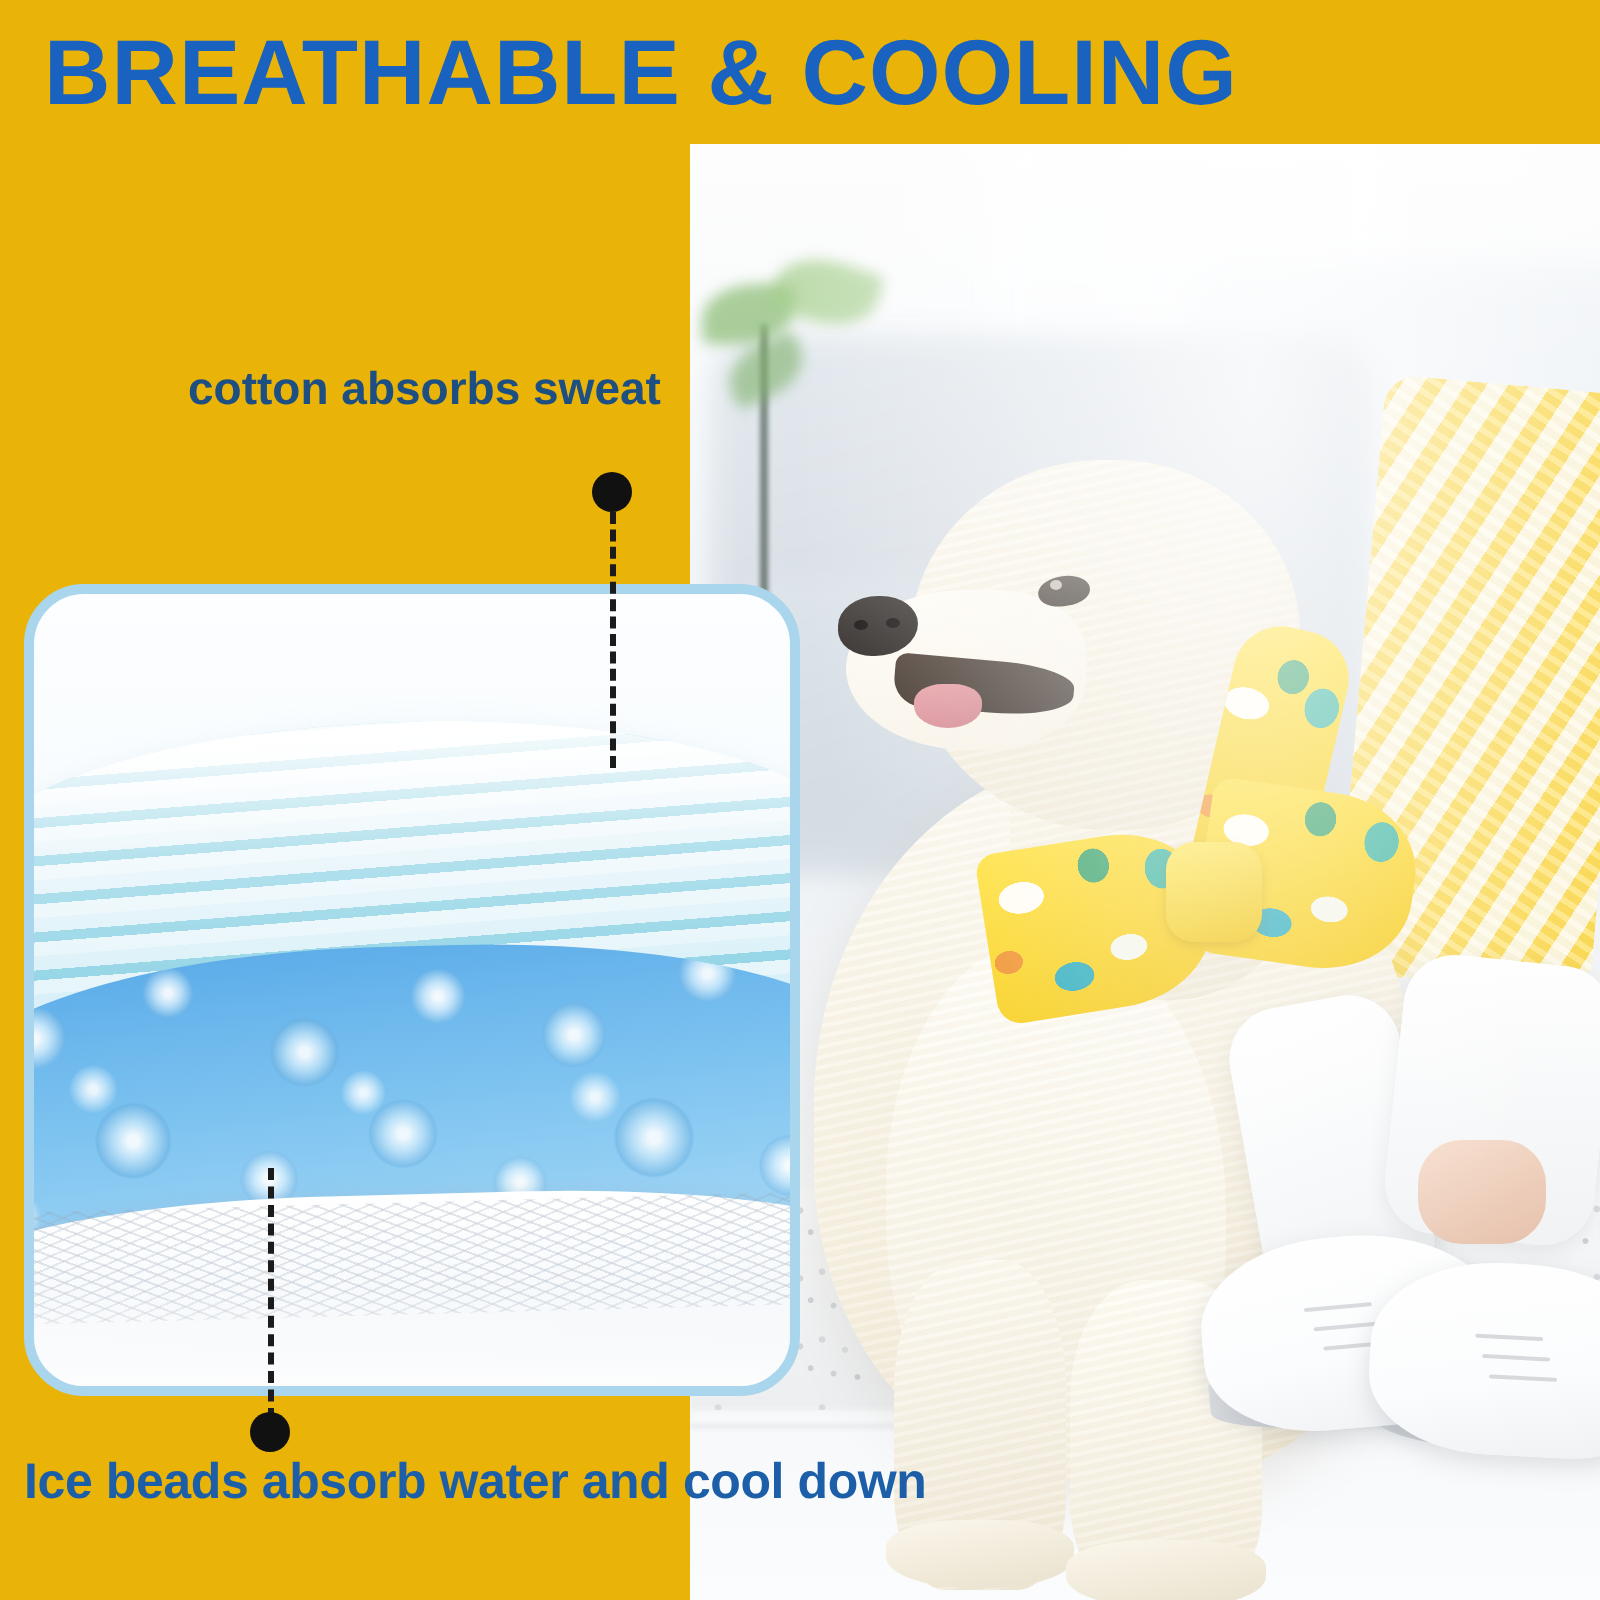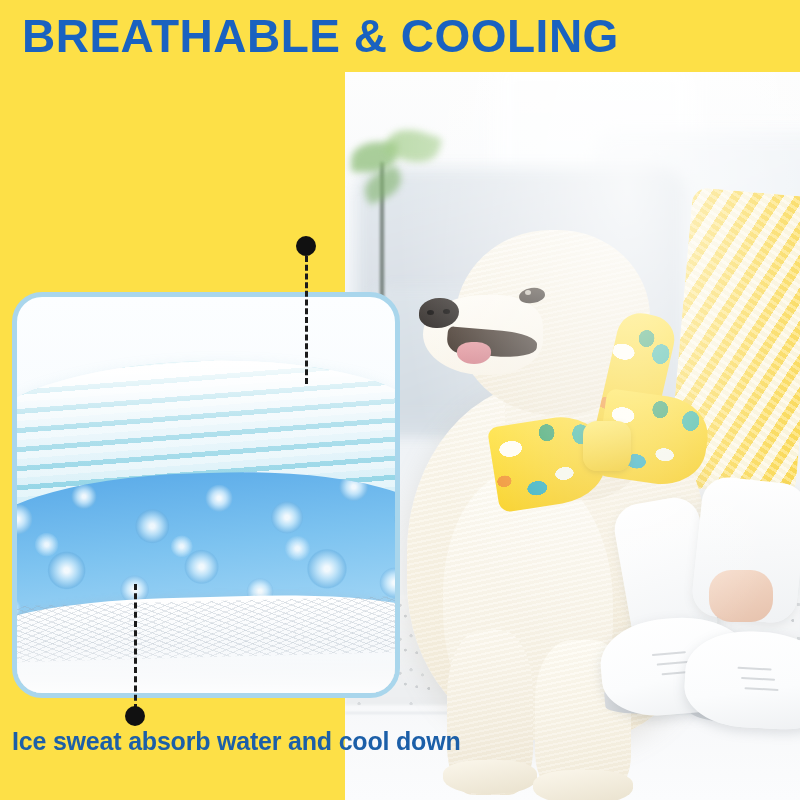--- a/index.html
+++ b/index.html
@@ -1,19 +1,19 @@
 <!DOCTYPE html>
 <html><head>
 <meta charset="utf-8">
 <style>
   html,body{margin:0;padding:0;background:#fff;}
   body{width:800px;height:800px;overflow:hidden;
        font-family:"Liberation Sans","DejaVu Sans",sans-serif;}
 
-  #stage{position:relative;width:800px;height:800px;overflow:hidden;background:#fde047;}
+  #stage{position:relative;width:800px;height:800px;overflow:hidden;background:#eab308;}
 
   
   .photo{position:absolute;left:345px;top:72px;width:455px;height:728px;overflow:hidden;
          background:#f4f6f8;}
   .ph-wall{position:absolute;inset:0;
       background:linear-gradient(180deg,#fdfdfd 0%,#f7f9fb 22%,#eef2f6 46%,#f2f4f6 60%,#fafbfc 100%);}
   .ph-window{position:absolute;left:150px;top:-10px;width:200px;height:120px;
       background:linear-gradient(180deg,#ffffff,#fbfdff);filter:blur(9px);opacity:.95;}
   .ph-sofa{position:absolute;left:10px;top:95px;width:330px;height:250px;border-radius:26px 26px 10px 10px;
       background:linear-gradient(165deg,#e3e9ee 0%,#d7dee5 45%,#ccd5dd 100%);filter:blur(7px);opacity:.92;}
@@ -327,17 +327,18 @@
 
   <div class="dash" style="left:305px;top:256px;height:128px;"></div>
   <div class="dot" style="left:296px;top:236px;width:20px;height:20px;"></div>
 
   <div class="dash" style="left:134px;top:584px;height:126px;"></div>
   <div class="dot" style="left:125px;top:706px;width:20px;height:20px;"></div>
 
   <div class="headline" style="color:#1a62c0;">BREATHABLE &amp; COOLING</div>
 
   <div class="callout-top" style="color:#1d4f82;">
+    <span class="l1">cotton absorbs sweat</span>
   </div>
 
-  <div class="callout-bottom" style="color:#1c5fa8;">Ice sweat absorb water and cool down</div>
+  <div class="callout-bottom" style="color:#1c5fa8;">Ice beads absorb water and cool down</div>
 
 </div>
 
 </body></html>

